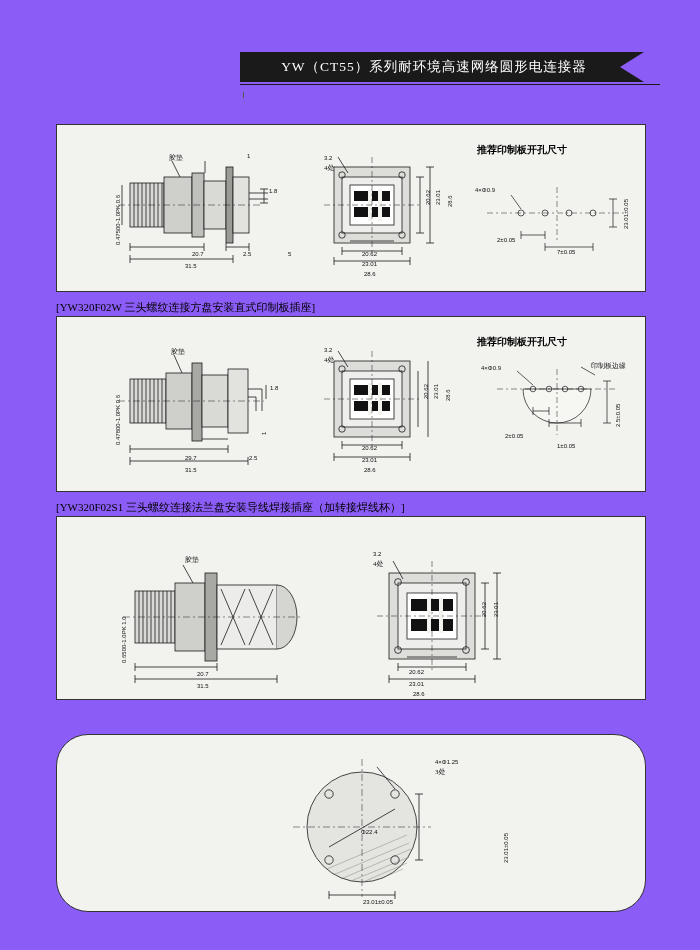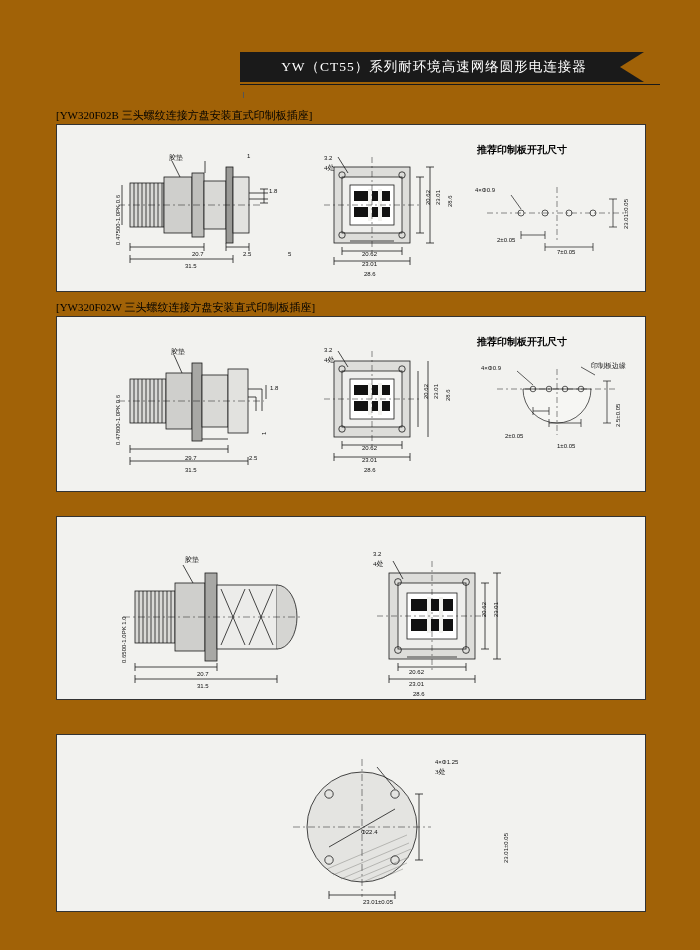--- a/index.html
+++ b/index.html
@@ -7,21 +7,21 @@
     width:700px;height:950px;
     background:#f2f2ef;
     font-family:"Liberation Serif", serif;
     color:#111;
     position:relative;
     overflow:hidden;
   }
   .page{
     position:absolute;
     left:0;top:0;width:700px;height:950px;
-    background:#a16207;
+    background:#8b5cf6;
   }
 
   
   .header-band{
     position:absolute;
     left:240px;top:52px;width:420px;height:30px;
   }
   .header-band .bar{
     position:absolute;left:0;top:0;width:380px;height:30px;
     background:#1a1a1a;
@@ -100,21 +100,20 @@
 <div class="page">
 
   <div class="header-band">
     <div class="bar"></div>
     <div class="tip"></div>
     <div class="header-title">YW（CT55）系列耐环境高速网络圆形电连接器</div>
   </div>
   <div class="header-rule"></div>
   <div class="top-tick"></div>
 
-  <div class="sec-title" style="left:56px;top:108px;">[YW320F02B  三头螺纹连接方盘安装直式印制板插座]</div>
   <div class="sec-box" style="left:56px;top:124px;width:588px;height:166px;">
 
     <div class="sub-head" style="left:420px;top:18px;">推荐印制板开孔尺寸</div>
 
     <svg class="dwg" style="left:55px;top:22px;" width="200" height="130">
       <g stroke="#1a1a1a" stroke-width="0.8" fill="none">
 
         <rect x="18" y="36" width="34" height="44" fill="#d9d9d6"></rect>
         <rect x="52" y="30" width="28" height="56" fill="#cfcfcc"></rect>
         <rect x="80" y="26" width="12" height="64" fill="#bfbfbc"></rect>
@@ -340,20 +339,21 @@
         <line x1="104" y1="6" x2="118" y2="14"></line>
       </g>
     </svg>
     <div class="lbl-cn" style="left:534px;top:44px;">印制板边缘</div>
     <div class="lbl" style="left:424px;top:48px;">4×Φ0.9</div>
     <div class="lbl" style="left:448px;top:116px;">2±0.05</div>
     <div class="lbl" style="left:500px;top:126px;">1±0.05</div>
     <div class="lbl lbl-rot" style="left:558px;top:110px;">2.5±0.05</div>
   </div>
 
+  <div class="sec-title" style="left:56px;top:500px;">[YW320F02S1  三头螺纹连接法兰盘安装导线焊接插座（加转接焊线杯）]</div>
   <div class="sec-box" style="left:56px;top:516px;width:588px;height:182px;">
 
     <svg class="dwg" style="left:60px;top:30px;" width="230" height="150">
       <g stroke="#1a1a1a" stroke-width="0.8" fill="none">
         <rect x="18" y="44" width="40" height="52" fill="#d9d9d6"></rect>
         <rect x="58" y="36" width="30" height="68" fill="#cfcfcc"></rect>
         <rect x="88" y="26" width="12" height="88" fill="#a8a8a5"></rect>
         <rect x="100" y="38" width="60" height="64" fill="#ececea"></rect>
 
         <line x1="104" y1="42" x2="128" y2="98"></line>
@@ -419,21 +419,21 @@
     </svg>
     <div class="lbl" style="left:316px;top:34px;">3.2</div>
     <div class="lbl-cn" style="left:316px;top:42px;">4处</div>
     <div class="lbl" style="left:352px;top:152px;">20.62</div>
     <div class="lbl" style="left:352px;top:164px;">23.01</div>
     <div class="lbl" style="left:356px;top:174px;">28.6</div>
     <div class="lbl lbl-rot" style="left:424px;top:100px;">20.62</div>
     <div class="lbl lbl-rot" style="left:436px;top:100px;">23.01</div>
   </div>
 
-  <div class="sec-box" style="left:56px;top:734px;width:588px;height:176px;">
+  <div class="sec-box" style="left:56px;top:734px;width:588px;height:176px;border-radius:32px;">
 
     <svg class="dwg" style="left:200px;top:14px;" width="220" height="160">
       <g stroke="#1a1a1a" stroke-width="0.8" fill="none">
         <circle cx="105" cy="78" r="55" fill="#e4e4e1"></circle>
 
         <g stroke="#7a7a77" stroke-width="0.45">
           <line x1="70" y1="120" x2="150" y2="86"></line>
           <line x1="76" y1="126" x2="152" y2="94"></line>
           <line x1="84" y1="130" x2="154" y2="100"></line>
           <line x1="94" y1="132" x2="152" y2="108"></line>

